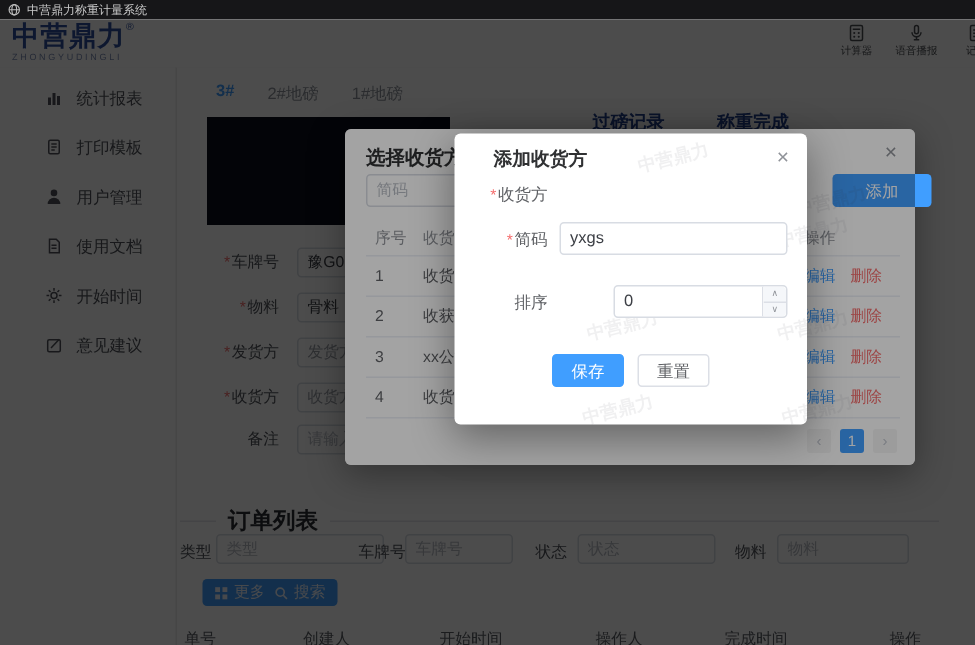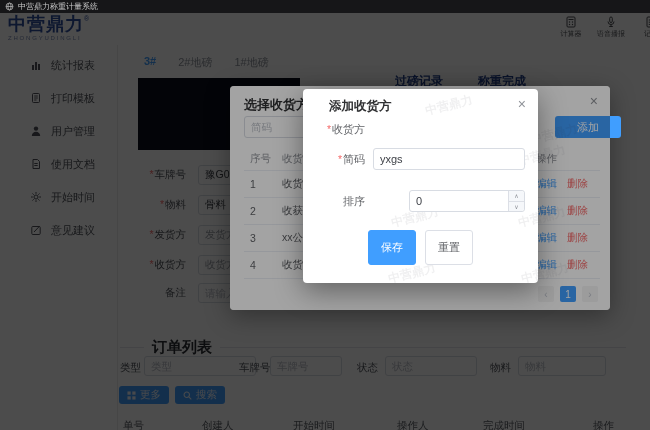--- a/index.html
+++ b/index.html
@@ -81,21 +81,21 @@
   .spin{position:absolute;right:1px;top:1px;bottom:1px;width:15px;border-left:1px solid #dcdfe6;
         display:flex;flex-direction:column;border-radius:0 3px 3px 0;overflow:hidden;}
   .spin span{flex:1;display:flex;align-items:center;justify-content:center;font-size:6px;color:#909399;
              background:#f5f7fa;cursor:pointer;}
   .spin span:first-child{border-bottom:1px solid #dcdfe6;}
   .tg{height:20px;padding:0 8px;border:1px solid #dcdfe6;font-size:11px;display:flex;align-items:center;
       background:#fff;color:#606266;cursor:pointer;box-sizing:border-box;}
   .tg.l{border-radius:3px 0 0 3px;}
   .tg.r{border-radius:0 3px 3px 0;border-left:none;}
   .tg.on{background:#409eff;border-color:#409eff;color:#fff;}
-  .fbtn{height:35px;border-radius:3px;font-size:11px;padding:0 12px;cursor:pointer;font-family:Liberation Sans, sans-serif;}
+  .fbtn{height:22px;border-radius:3px;font-size:11px;padding:0 12px;cursor:pointer;font-family:Liberation Sans, sans-serif;}
   .fbtn.pri{background:#409eff;border:1px solid #409eff;color:#fff;}
   .fbtn.pln{background:#fff;border:1px solid #dcdfe6;color:#606266;margin-left:9px;}
   .wm{position:absolute;font-size:12px;color:rgba(60,60,75,0.08);transform:rotate(-14deg);
       white-space:nowrap;pointer-events:none;font-weight:bold;}
   svg{display:block;}
 </style>
 </head>
 <body>
 
 <div id="stage">
@@ -247,21 +247,21 @@
       </div>
       <span class="flabel" style="left:2px;">类型</span>
       <input class="tinput finput" style="left: 26px; width: 112px;" placeholder="类型">
       <span class="flabel" style="left:121px;">车牌号</span>
       <input class="tinput finput" style="left: 152px; width: 72px;" placeholder="车牌号">
       <span class="flabel" style="left:239px;">状态</span>
       <input class="tinput finput" style="left: 267px; width: 92px;" placeholder="状态">
       <span class="flabel" style="left:372px;">物料</span>
       <input class="tinput finput" style="left: 400px; width: 88px;" placeholder="物料">
 
-      <button class="obtn" style="left:1px;">
+      <button class="obtn" style="left:17px;">
         <svg width="9" height="9" viewBox="0 0 10 10">
             <rect x="0.5" y="0.5" width="3.6" height="3.6" fill="#eef5fd"></rect>
             <rect x="5.9" y="0.5" width="3.6" height="3.6" fill="#eef5fd"></rect>
             <rect x="0.5" y="5.9" width="3.6" height="3.6" fill="#eef5fd"></rect>
             <rect x="5.9" y="5.9" width="3.6" height="3.6" fill="#eef5fd"></rect>
           </svg>
         <span>更多</span>
       </button>
       <button class="obtn" style="left:57px;">
         <svg width="9" height="9" viewBox="0 0 10 10">

